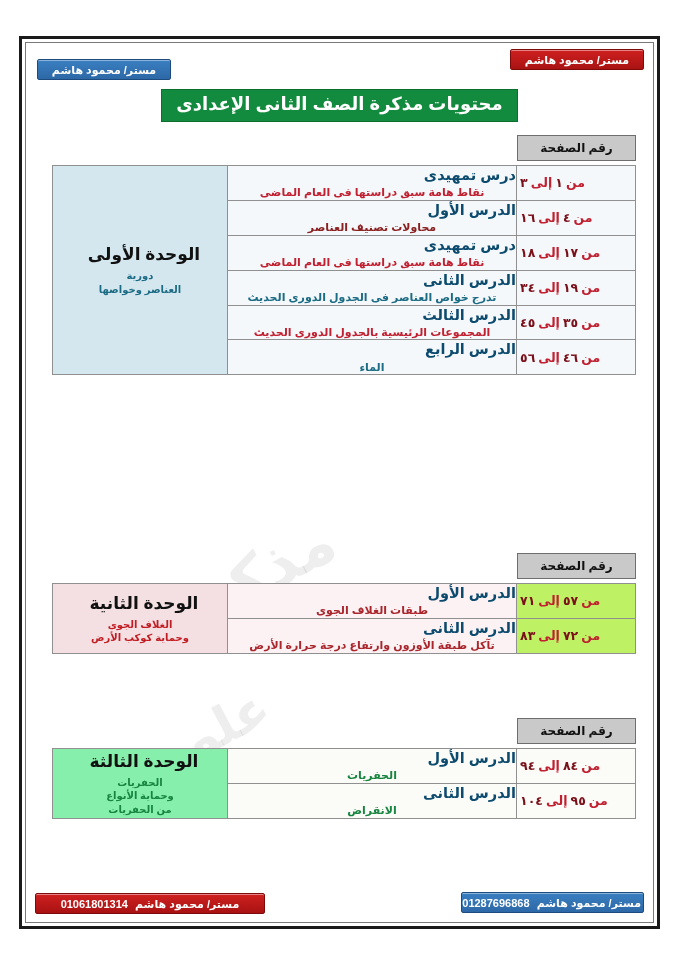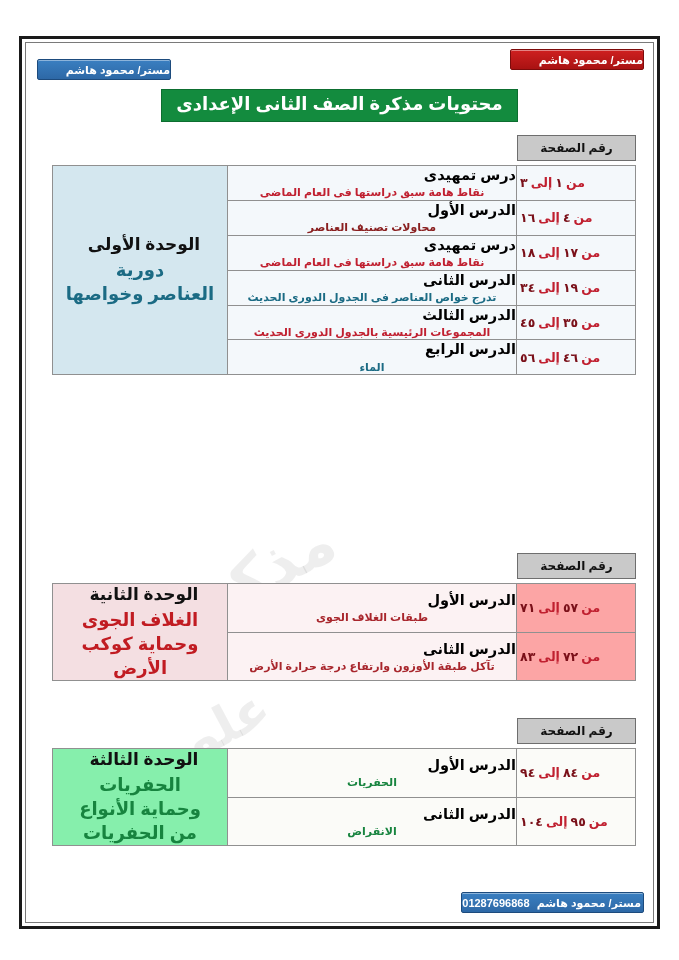--- a/index.html
+++ b/index.html
@@ -53,21 +53,21 @@
   .wm-1 { left: 130px; top: 500px; font-size: 62px; }
   .wm-2 { left: 120px; top: 660px; font-size: 52px; }
 
   
   .badge {
     position: absolute;
     z-index: 4;
     font-size: 11px;
     font-weight: bold;
     color: #ffffff;
-    text-align: right;
+    text-align: center;
     line-height: 20px;
     height: 21px;
     border-radius: 2px;
     letter-spacing: 0px;
     white-space: nowrap;
     box-sizing: border-box;
   }
   .badge-red {
     background: linear-gradient(#cf2020, #a91212);
     border: 1px solid #7d0b0b;
@@ -154,21 +154,21 @@
   .pages-cell .kw  { color: #c02030; }
 
   
   .lesson-cell {
     padding: 5px 10px 6px 10px;
     text-align: center;
   }
   .lesson-title {
     font-size: 14.5px;
     font-weight: bold;
-    color: #000000;
+    color: #0c4a6e;
     text-align: right;
     line-height: 1.25;
     margin-bottom: 2px;
   }
   .lesson-sub {
     font-size: 11px;
     font-weight: bold;
     text-align: center;
     line-height: 1.25;
   }
@@ -180,37 +180,37 @@
   }
   .unit-title {
     font-size: 17px;
     font-weight: bold;
     color: #111111;
     line-height: 1.3;
     margin-bottom: 3px;
     margin-left: 8px;
   }
   .unit-sub {
-    font-size: 18px;
+    font-size: 10px;
     font-weight: bold;
     line-height: 1.32;
   }
 
   
   .u1 .lesson-cell { background: #f4f8fb; }
   .u1 .pages-cell  { background: #f4f8fb; }
   .u1 .unit-cell   { background: #d4e7ef; }
   .u1 .unit-sub    { color: #1b6b84; }
   .u1 .sub-red     { color: #c02030; }
   .u1 .sub-dark    { color: #8a2020; }
   .u1 .sub-teal    { color: #1b6b84; }
 
   
   .u2 .lesson-cell { background: #fcf2f3; }
-  .u2 .pages-cell  { background: #fca5a5; }
+  .u2 .pages-cell  { background: #bef264; }
   .u2 .unit-cell   { background: #f4dfe2; }
   .u2 .unit-sub    { color: #c11c22; }
   .u2 .sub-red     { color: #a8262c; }
 
   
   .u3 .lesson-cell { background: #fbfbf8; }
   .u3 .pages-cell  { background: #fbfbf8; }
   .u3 .unit-cell   { background: #86efac; }
   .u3 .unit-sub    { color: #17843f; }
   .u3 .sub-green   { color: #17843f; }
@@ -355,15 +355,19 @@
               </tr>
             </tbody>
           </table>
         </div>
       </div>
 
     <div class="badge badge-blue badge-bot-right">
       <span>مستر/ محمود هاشم</span>
       <span>01287696868</span>
     </div>
+    <div class="badge badge-red badge-bot-left">
+      <span>مستر/ محمود هاشم</span>
+      <span>01061801314</span>
+    </div>
 
   </div>
 </div>
 
 </body></html>

